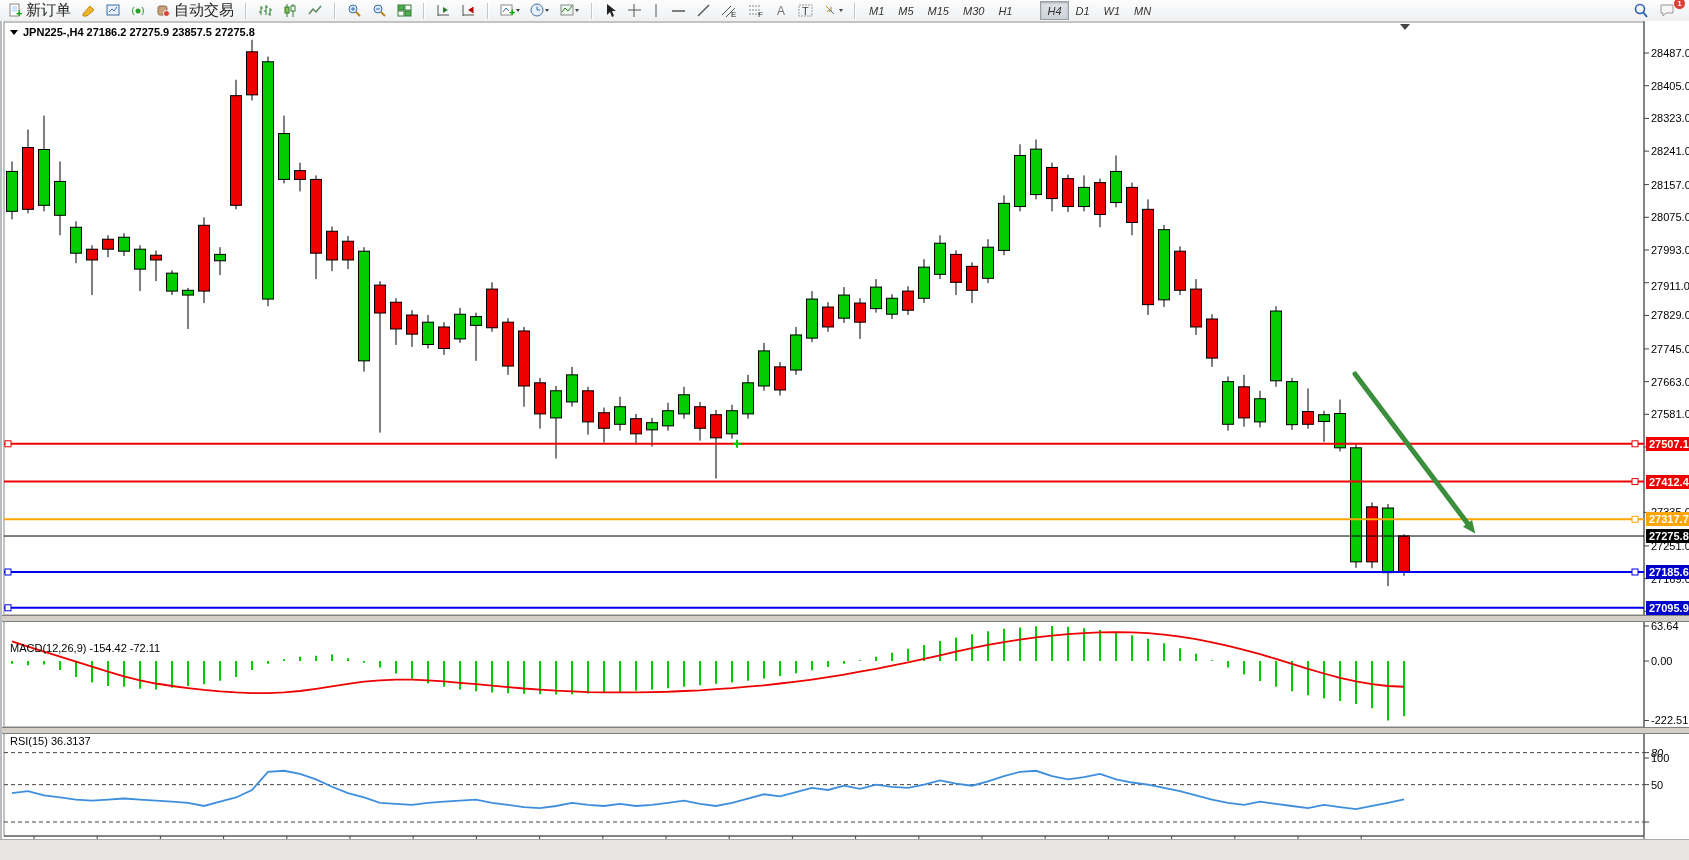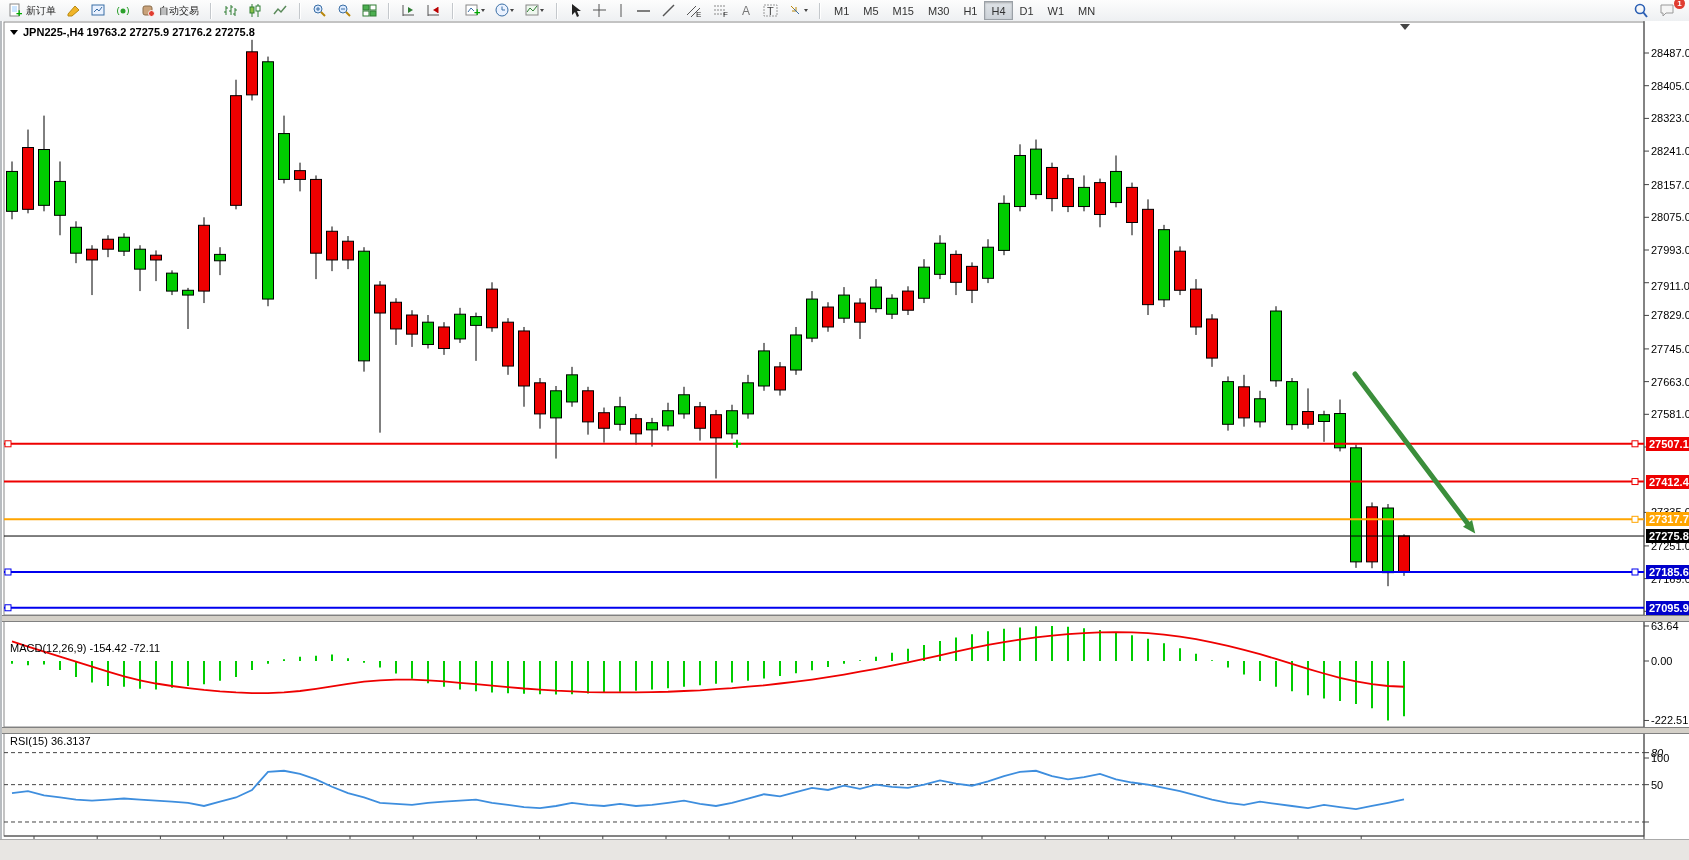--- a/index.html
+++ b/index.html
@@ -3,23 +3,23 @@
 <meta charset="utf-8">
 <style>
   html,body{margin:0;padding:0;background:#ececec;}
   #app{position:relative;width:1689px;height:860px;background:#fff;font-family:"Liberation Sans",sans-serif;overflow:hidden;}
   
   #toolbar{position:absolute;left:0;top:0;width:1689px;height:21px;background:linear-gradient(#fdfdfd,#eef0f2);border-bottom:1px solid #c9cdd2;display:flex;align-items:center;font-size:12px;color:#222;}
   .tb-group{display:flex;align-items:center;height:20px;padding:0 3px;}
   .tb-sep{width:1px;height:16px;background:#c4c8cc;margin:0 3px;border-right:1px solid #fff;}
   .tb-btn{display:flex;align-items:center;gap:3px;padding:1px 4px;border:1px solid transparent;border-radius:2px;cursor:default;height:16px;}
   .tb-btn svg{display:block;}
-  .tf-btn{padding:1px 6px;font-size:11px;color:#333;border:1px solid transparent;height:15px;display:flex;align-items:center;}
-  .tf-btn.active{border:1px solid #9aa0a6;background:linear-gradient(#dfe3e7,#cdd3d9);box-shadow:inset 0 1px 2px rgba(0,0,0,.25);}
-  .cn{font-size:10px;}
+  .tf-btn{padding:1px 6px;font-size:11px;color:#333;border:1px solid transparent;height:15px;display:flex;align-items:center;font-style:italic;}
+  .tf-btn.active{border:1px solid #9aa0a6;background:linear-gradient(#dfe3e7,#cdd3d9);box-shadow:inset 0 1px 2px rgba(0,0,0,.25);margin-left:21px;}
+  .cn{font-size:15px;}
   .badge-red{position:absolute;top:-4px;right:-6px;background:#e03c31;color:#fff;border-radius:50%;width:11px;height:11px;font-size:8px;line-height:11px;text-align:center;font-weight:bold;}
   
   #chartArea{position:absolute;left:0;top:21px;width:1689px;height:839px;background:#fff;border-left:2px solid #b8bcc0;}
   #plotSvg{position:absolute;left:0;top:0;}
   .paneSep{position:absolute;left:0;width:1689px;height:5px;background:#d4d0c8;border-top:1px solid #808080;border-bottom:1px solid #808080;}
   .axisLabel{position:absolute;left:1649px;font-size:11px;color:#000;white-space:nowrap;transform:translateY(-50%);}
   .priceBadge{position:absolute;left:1644px;height:14px;padding:0 3px;font-size:11px;font-weight:bold;color:#fff;line-height:14px;transform:translateY(-50%);}
   .indLabel{position:absolute;left:8px;font-size:11px;color:#000;}
   .timeLabel{position:absolute;top:824px;width:92px;margin-left:-46px;text-align:center;font-size:11px;color:#000;white-space:nowrap;}
   #symbolTitle{position:absolute;left:8px;top:5px;font-size:11px;font-weight:bold;color:#000;display:flex;align-items:center;gap:5px;}
@@ -645,21 +645,21 @@
         <line x1="1043.2" y1="815" x2="1043.2" y2="820" stroke="#444"></line>
         <line x1="1106.4" y1="815" x2="1106.4" y2="820" stroke="#444"></line>
         <line x1="1169.6000000000001" y1="815" x2="1169.6000000000001" y2="820" stroke="#444"></line>
         <line x1="1232.8" y1="815" x2="1232.8" y2="820" stroke="#444"></line>
         <line x1="1296" y1="815" x2="1296" y2="820" stroke="#444"></line>
         <line x1="1359.2" y1="815" x2="1359.2" y2="820" stroke="#444"></line>
       </svg>
 
     <div id="symbolTitle">
       <span id="symbolTri"></span>
-      <span>JPN225-,H4  19763.2 27275.9 27176.2 27275.8</span>
+      <span>JPN225-,H4  27186.2 27275.9 23857.5 27275.8</span>
     </div>
     <div id="shiftTri"></div>
 
     <div class="indLabel" style="top:621px;">MACD(12,26,9) -154.42 -72.11</div>
     <div class="indLabel" style="top:714px;">RSI(15) 36.3137</div>
 
     <div class="paneSep" style="top:594px;"></div>
     <div class="paneSep" style="top:706px;"></div>
 
     <div id="axisLabels">

